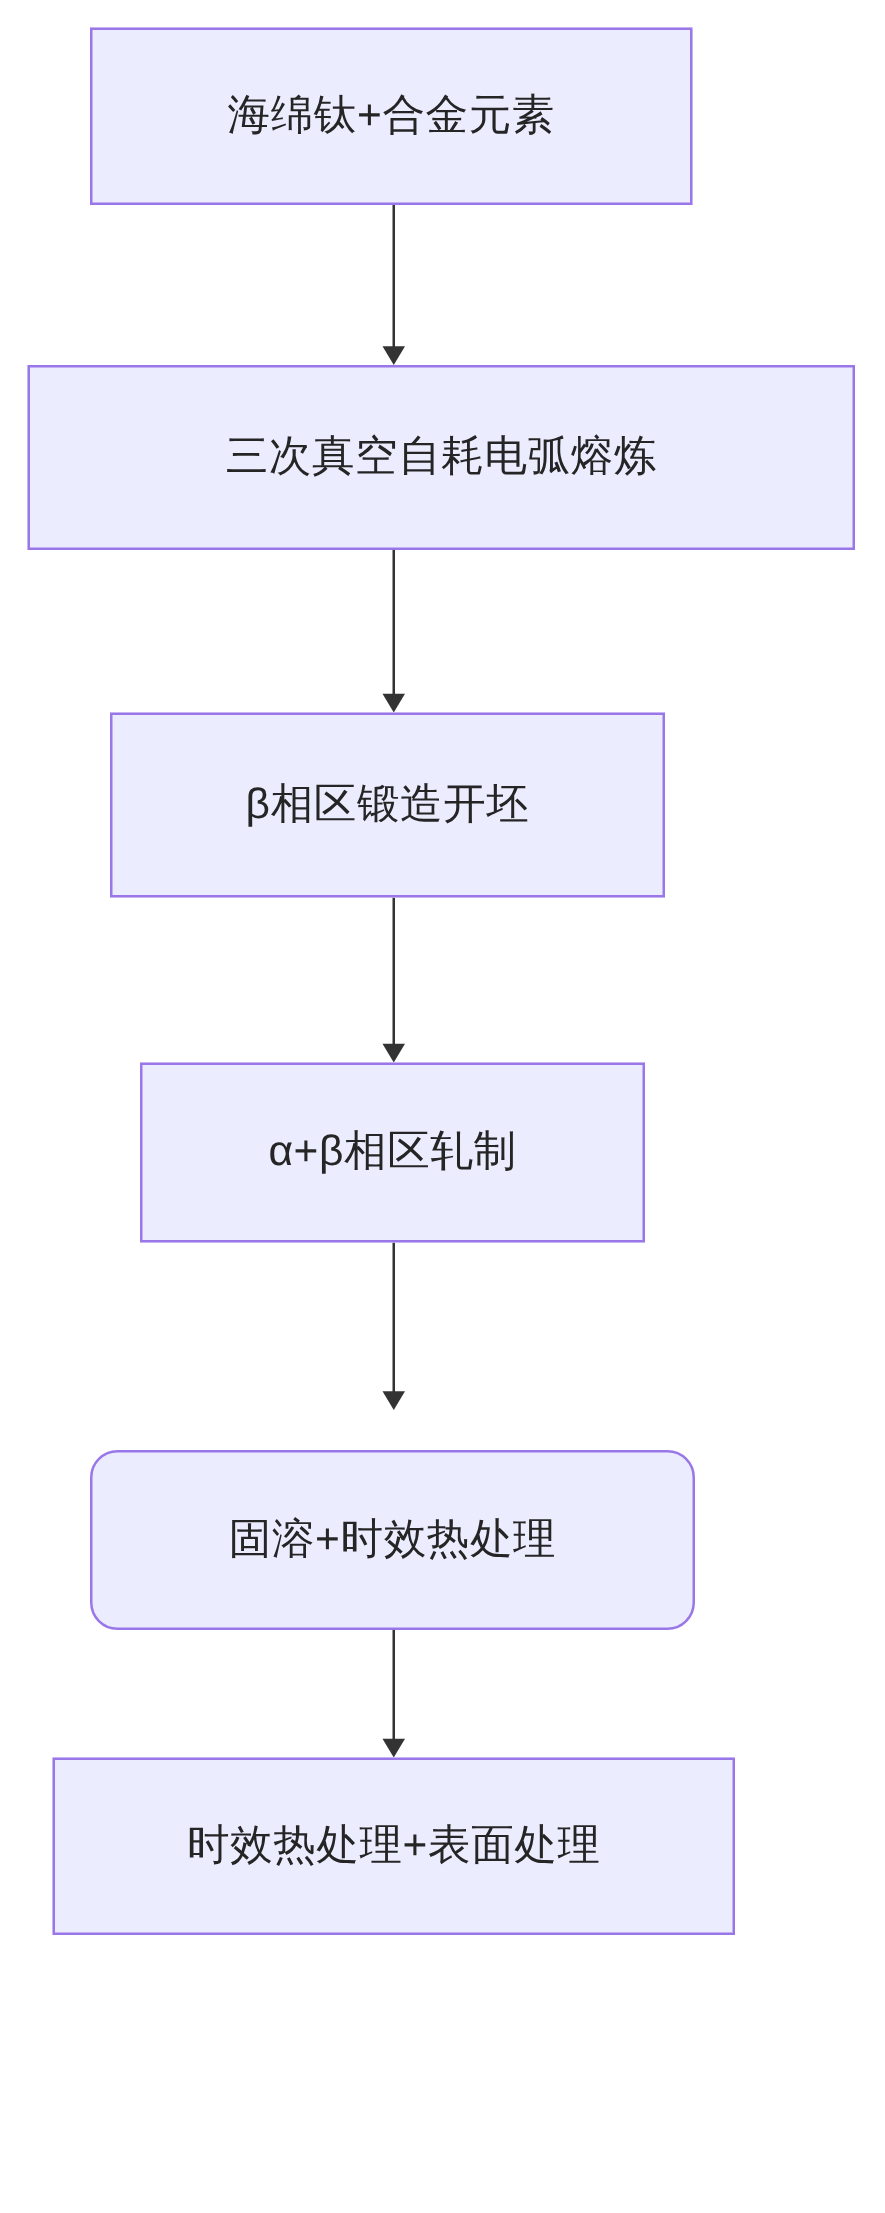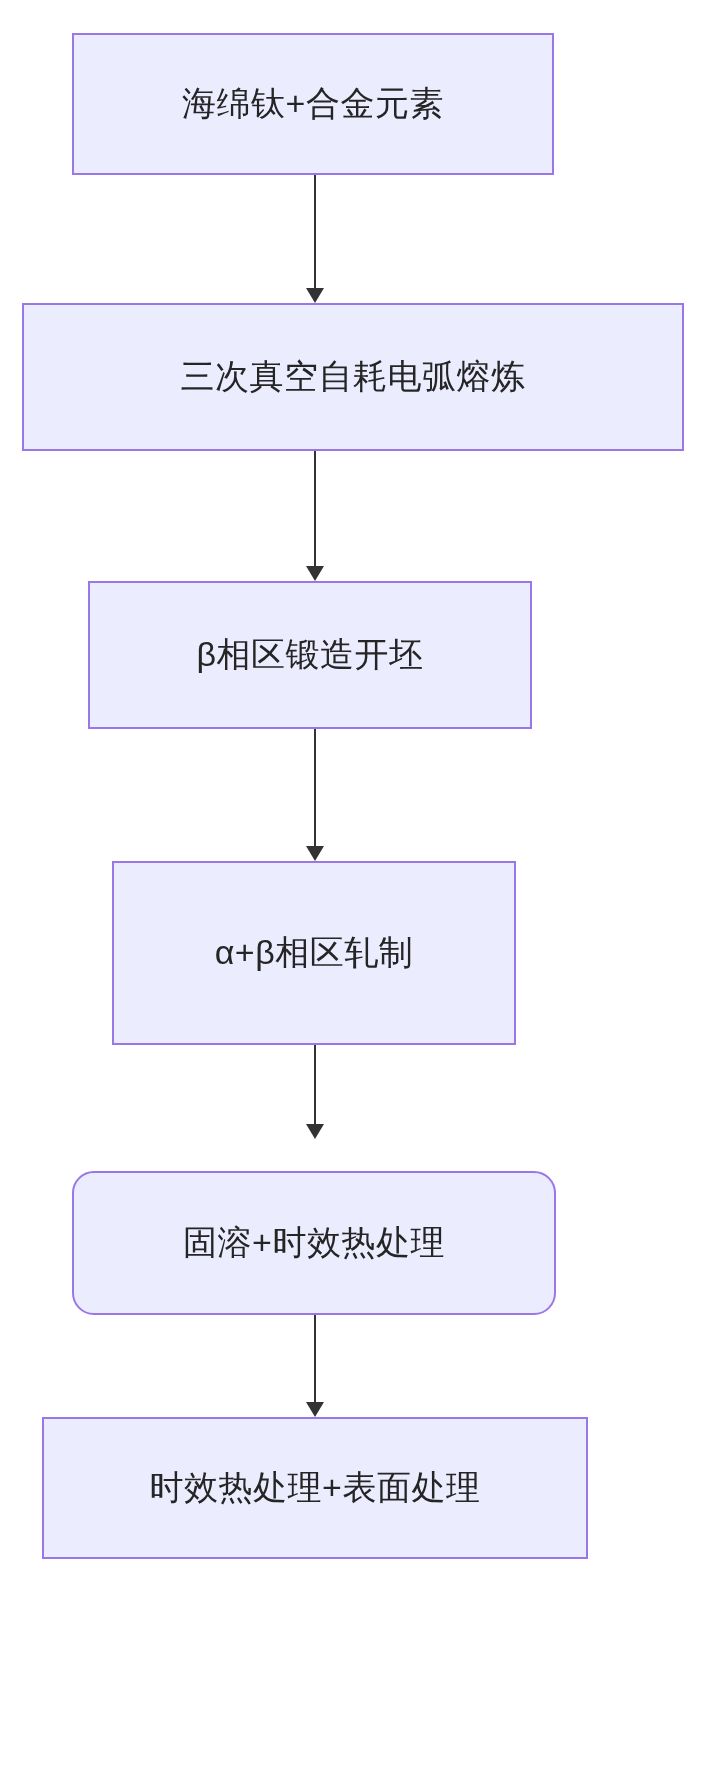--- a/index.html
+++ b/index.html
@@ -10,21 +10,20 @@
   body {
     width: 708px;
     height: 1770px;
     font-family: "Liberation Sans", "DejaVu Sans", sans-serif;
     position: relative;
     overflow: hidden;
   }
   #flowchart {
     position: absolute;
     inset: 0;
-    margin-top: 11px;
   }
   .node {
     position: absolute;
     box-sizing: border-box;
     background: #ececff;
     border: 2px solid #9a77e8;
     border-radius: 0;
     display: flex;
     align-items: center;
     justify-content: center;
@@ -85,21 +84,21 @@
     </div>
     <div class="node" style="left: 72px; top: 22px; width: 482px; height: 142px;">
       <span class="node-label">海绵钛+合金元素</span>
     </div>
     <div class="node" style="left: 88px; top: 570px; width: 444px; height: 148px;">
       <span class="node-label">β相区锻造开坯</span>
     </div>
     <div class="node" style="left: 22px; top: 292px; width: 662px; height: 148px;">
       <span class="node-label">三次真空自耗电弧熔炼</span>
     </div>
-    <div class="node" style="left: 112px; top: 850px; width: 404px; height: 184px; align-items: center;">
+    <div class="node" style="left: 112px; top: 850px; width: 404px; height: 144px; align-items: center;">
       <span class="node-label">α+β相区轧制</span>
     </div>
     <div class="node" style="left: 72px; top: 1160px; width: 484px; height: 144px; border-radius: 22px;">
       <span class="node-label">固溶+时效热处理</span>
     </div>
     <div class="node" style="left: 42px; top: 1406px; width: 546px; height: 142px;">
       <span class="node-label">时效热处理+表面处理</span>
     </div>
   </div>
 

